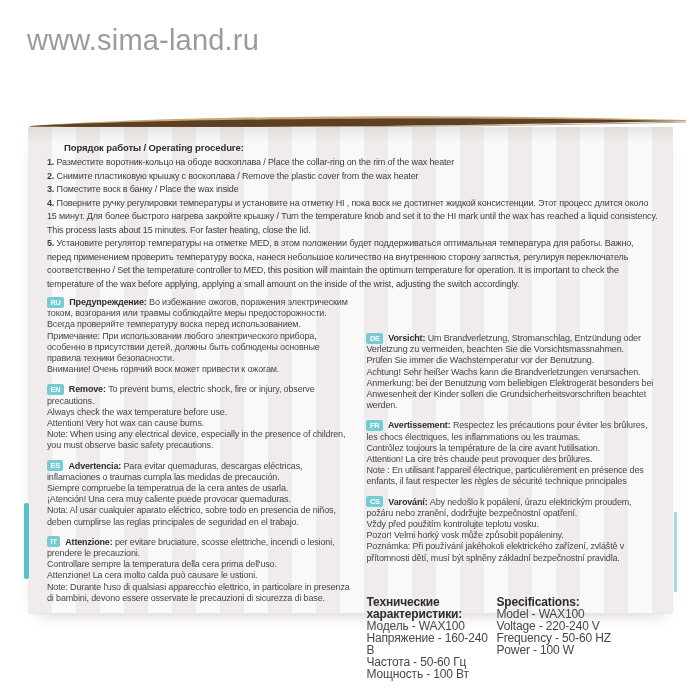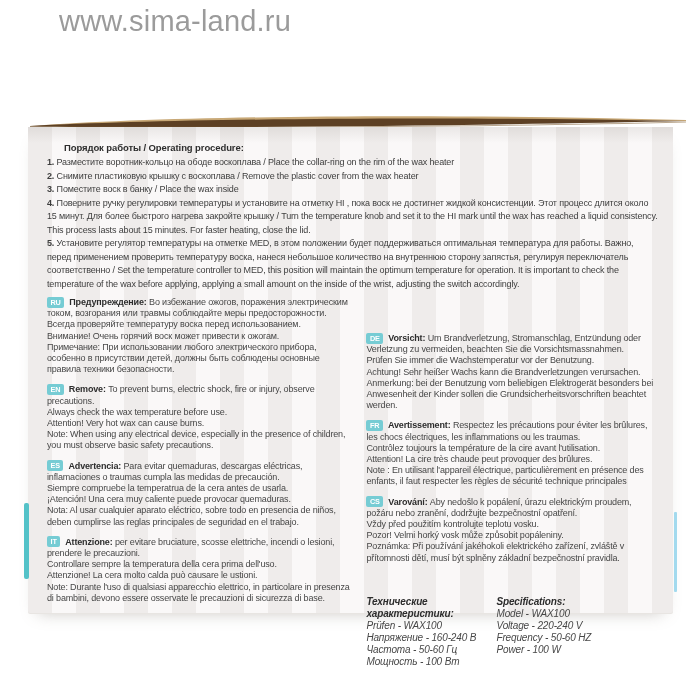--- a/index.html
+++ b/index.html
@@ -2,24 +2,23 @@
 <html><head>
 <meta charset="utf-8">
 <style>
   html,body { margin:0; padding:0; background:#ffffff; }
   #stage {
     position:relative; width:700px; height:700px; overflow:hidden;
     background:#ffffff;
     font-family:"Liberation Sans", sans-serif;
   }
   .watermark {
-    position:absolute; left:27px; top:5px;
+    position:absolute; left:27px; top:24px;
     font-size:29px; letter-spacing:0.2px;
     color:#9b9b9b;
-    margin-left:32px;
   }
   .cardboard { position:absolute; left:26px; top:109px; width:664px; height:22px; }
   .panel {
     position:absolute; left:28px; top:127px; width:645px; height:486px;
     background-color:#faf8f7;
     background-image:
       linear-gradient(180deg, rgba(90,80,70,0.10), rgba(90,80,70,0.0) 16px),
       repeating-linear-gradient(90deg, #efeceb 0px, #efeceb 24px, #faf8f8 24px, #faf8f8 48px);
     box-shadow: 0 1px 0 #e8e5e2, 0 9px 16px -10px rgba(110,100,90,0.40);
     border-radius:0 0 2px 2px;
@@ -37,21 +36,21 @@
   .col-left  { width:306px; margin-right:14px; }
   .col-right { width:292px;margin-top:36px; }
   .warn { margin-bottom:9px; font-size:9px; line-height:11.2px; color:#474747; letter-spacing:-0.15px; }
   .badge {
     display:inline-block; background:#76ccd4; color:#ffffff;
     font-size:7.3px; font-weight:bold; line-height:9px;
     padding:1px 3.5px; border-radius:2px; margin-right:5px;
     position:relative; top:-0.5px;
   }
   .wtitle { font-weight:bold; color:#2d2d2d; }
-  .specs { display:flex; margin-top:32px; font-size:10px; line-height:12px; color:#474747; letter-spacing:-0.15px;font-style:italic; }
+  .specs { display:flex; margin-top:32px; font-size:12px; line-height:12px; color:#474747; letter-spacing:-0.15px; }
   .spec-block.first { width:130px; }
   .spec-heading { font-weight:bold; color:#2d2d2d; }
   .strip-left {
     position:absolute; left:24px; top:503px; width:5px; height:76px;
     background:#54c2c8; border-radius:2px;
   }
   .strip-right {
     position:absolute; left:674px; top:512px; width:3px; height:80px;
     background:#a3daee; border-radius:1px;
   }
@@ -81,22 +80,22 @@
             <div class="step"><span class="step-num">4. </span><span>Поверните ручку регулировки температуры и установите  на отметку HI , пока воск не достигнет жидкой консистенции. Этот процесс длится около 15 минут. Для более быстрого нагрева закройте крышку / Turn the temperature knob and set it to the HI mark until the wax has reached a liquid consistency. This process lasts about 15 minutes. For faster heating, close the lid.</span></div>
             <div class="step"><span class="step-num">5. </span><span>Установите регулятор температуры на отметке MED, в этом положении  будет поддерживаться оптимальная температура для работы.  Важно,  перед применением проверить температуру воска, нанеся  небольшое количество на внутреннюю сторону запястья, регулируя переключатель соответственно / Set the temperature controller to MED, this position will maintain the optimum temperature for operation. It is important to check the temperature of the wax before applying, applying a small amount on the inside of the wrist, adjusting the switch accordingly.</span></div>
           </div>
       </div>
 
       <div class="columns">
         <div class="col-left">
             <div class="warn">
               <div><span class="badge">RU</span><span class="wtitle">Предупреждение: </span><span>Во избежание ожогов, поражения электрическим током, возгорания или травмы соблюдайте меры предосторожности.</span></div>
               <div>Всегда проверяйте температуру воска перед использованием.</div>
+              <div>Примечание: При использовании любого  электрического прибора, особенно в присутствии детей, должны быть соблюдены основные правила техники безопасности.</div>
               <div>Внимание! Очень горячий воск может привести к ожогам.</div>
-              <div>Примечание: При использовании любого  электрического прибора, особенно в присутствии детей, должны быть соблюдены основные правила техники безопасности.</div>
             </div>
             <div class="warn">
               <div><span class="badge">EN</span><span class="wtitle">Remove: </span><span>To prevent burns, electric shock, fire or injury, observe precautions.</span></div>
               <div>Always check the wax temperature before use.</div>
               <div>Attention! Very hot wax can cause burns.</div>
               <div>Note: When using any electrical device, especially in the presence of children, you must observe basic safety precautions.</div>
             </div>
             <div class="warn">
               <div><span class="badge">ES</span><span class="wtitle">Advertencia: </span><span>Para evitar quemaduras, descargas eléctricas, inflamaciones o traumas cumpla las medidas de precaución.</span></div>
               <div>Siempre compruebe la temperatrua de la cera antes de usarla.</div>
@@ -125,21 +124,21 @@
             </div>
             <div class="warn">
               <div><span class="badge">CS</span><span class="wtitle">Varování: </span><span>Aby nedošlo k popálení, úrazu elektrickým proudem, požáru nebo zranění, dodržujte bezpečnostní opatření.</span></div>
               <div>Vždy před použitím kontrolujte teplotu vosku.</div>
               <div>Pozor! Velmi horký vosk může způsobit popáleniny.</div>
               <div>Poznámka: Při používání jakéhokoli elektrického zařízení, zvláště v přítomnosti dětí, musí být splněny základní bezpečnostní pravidla.</div>
             </div>
             <div class="specs">
               <div class="spec-block first">
                 <div class="spec-heading">Технические характеристики:</div>
-                <div>Prüfen - WAX100</div>
+                <div>Модель - WAX100</div>
                 <div>Напряжение - 160-240 В</div>
                 <div>Частота - 50-60 Гц</div>
                 <div>Мощность - 100 Вт</div>
               </div>
               <div class="spec-block">
                 <div class="spec-heading">Specifications:</div>
                 <div>Model - WAX100</div>
                 <div>Voltage - 220-240 V</div>
                 <div>Frequency - 50-60 HZ</div>
                 <div>Power - 100 W</div>

